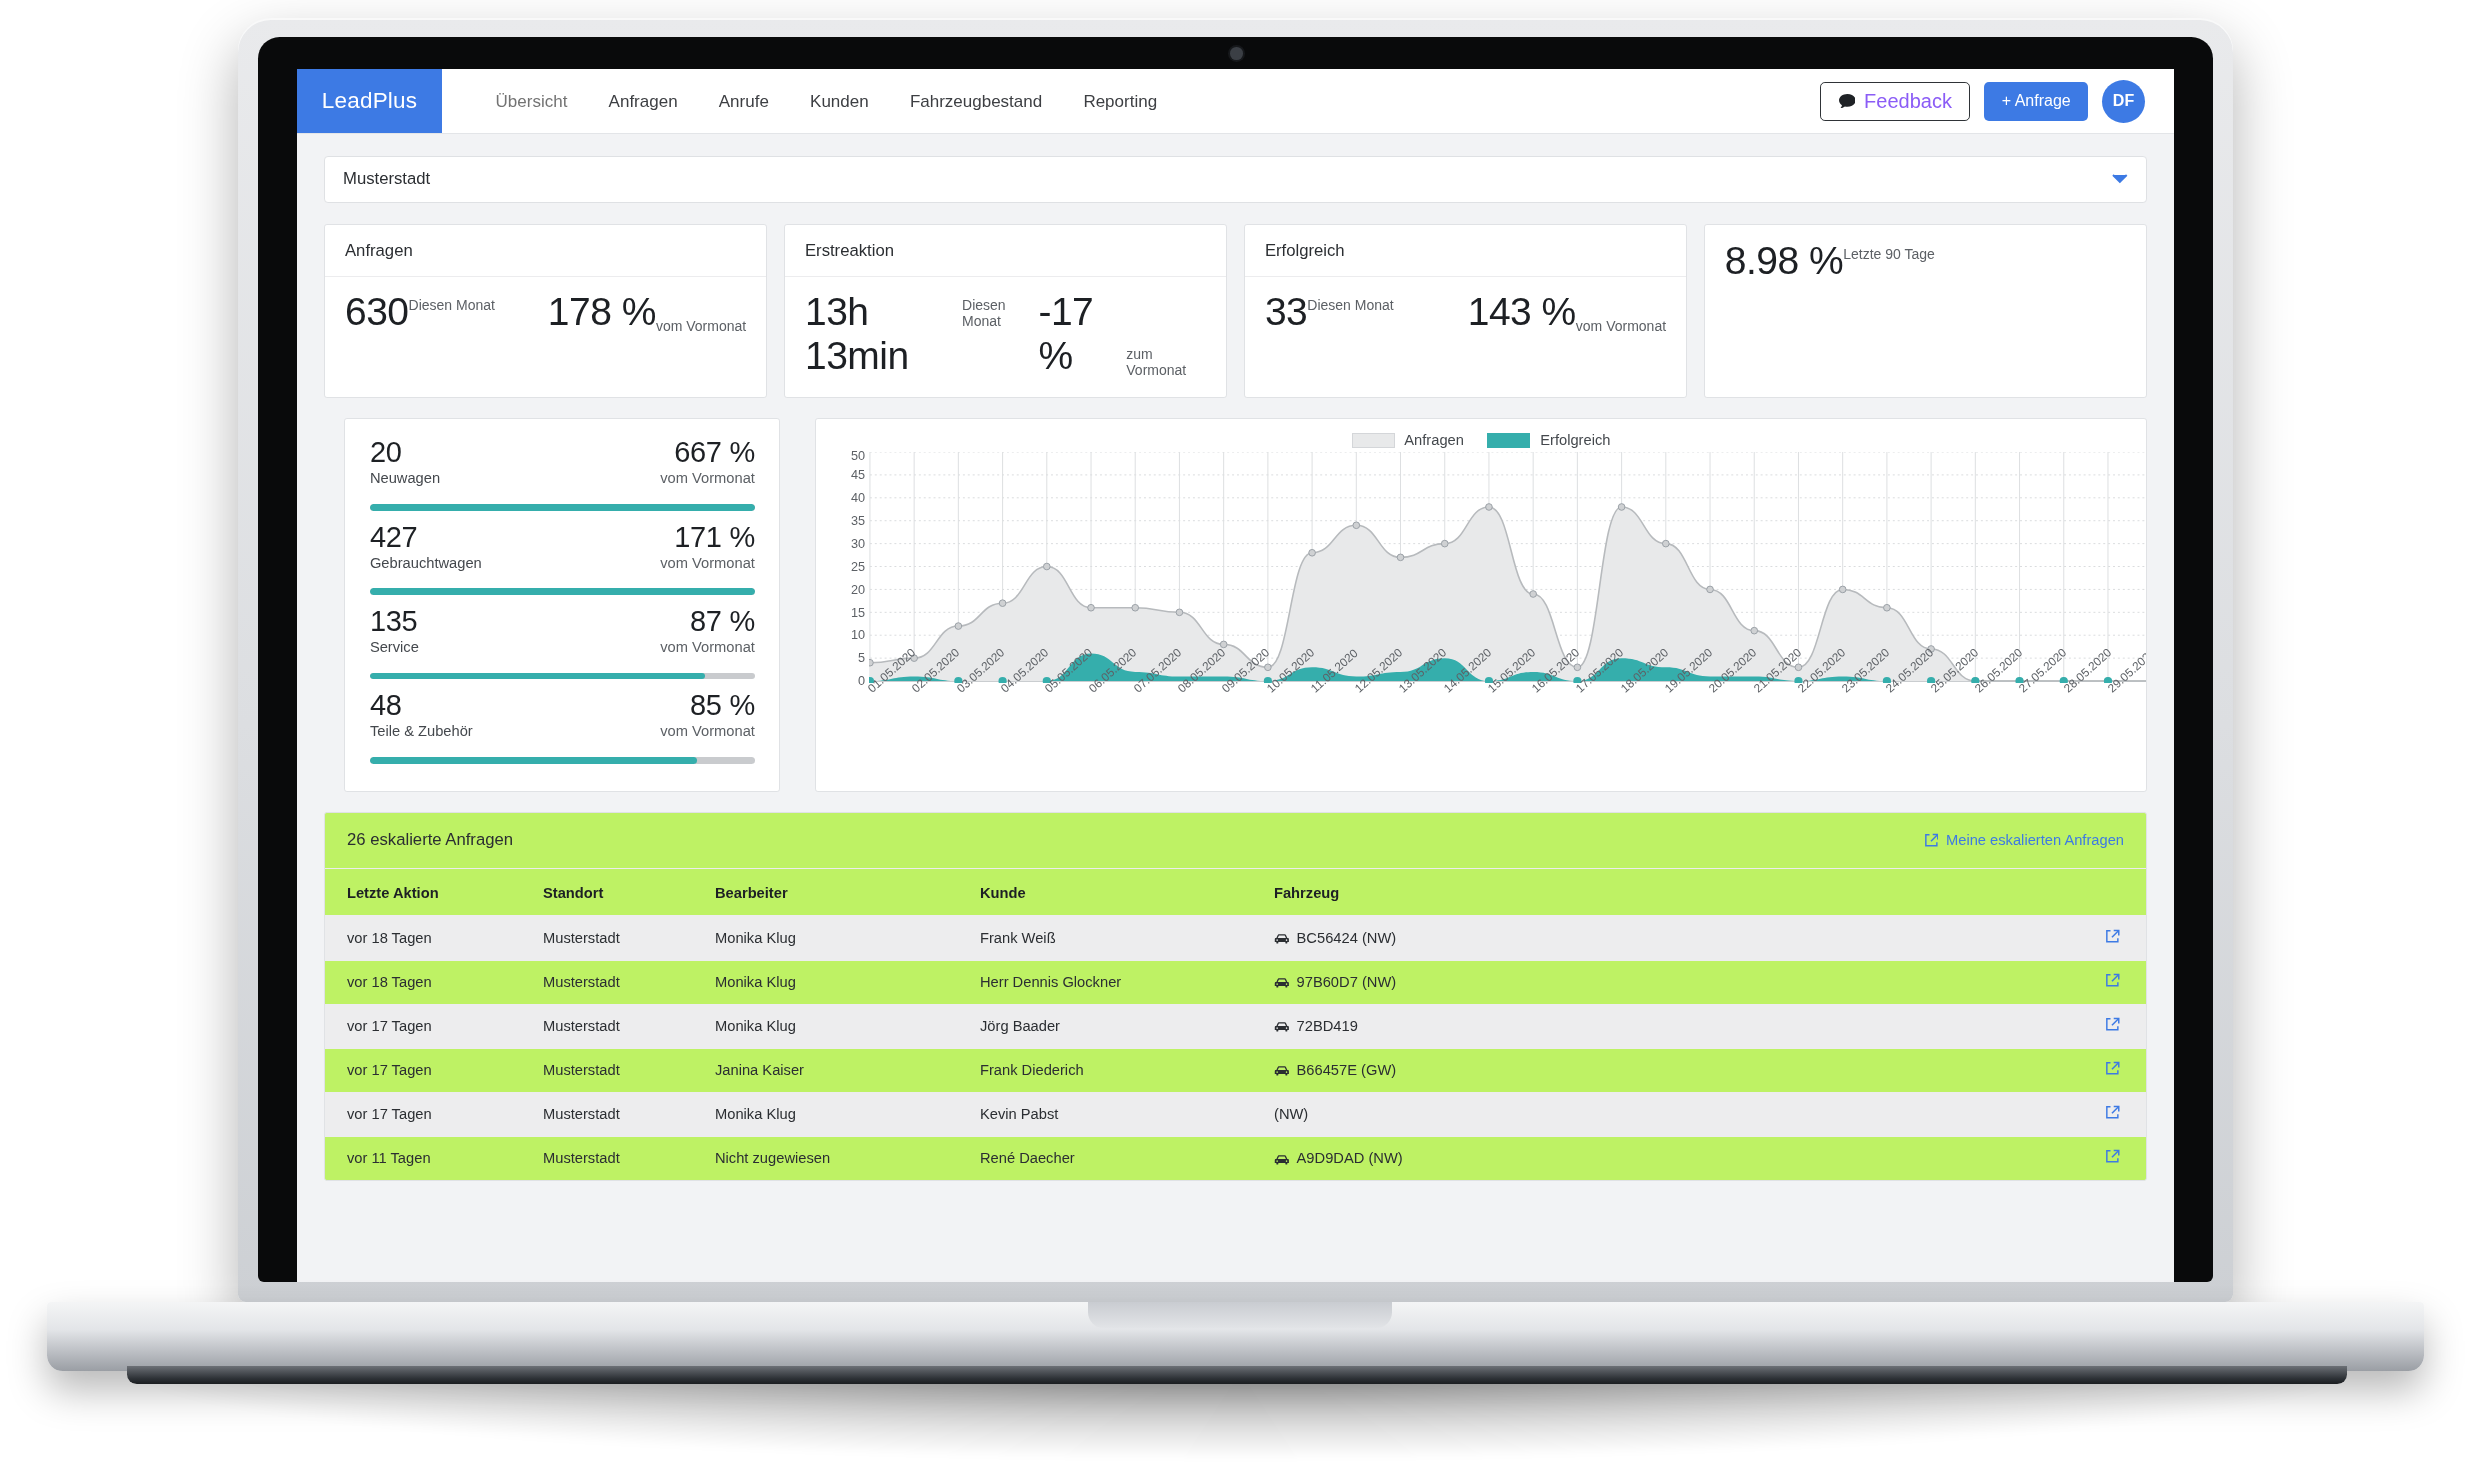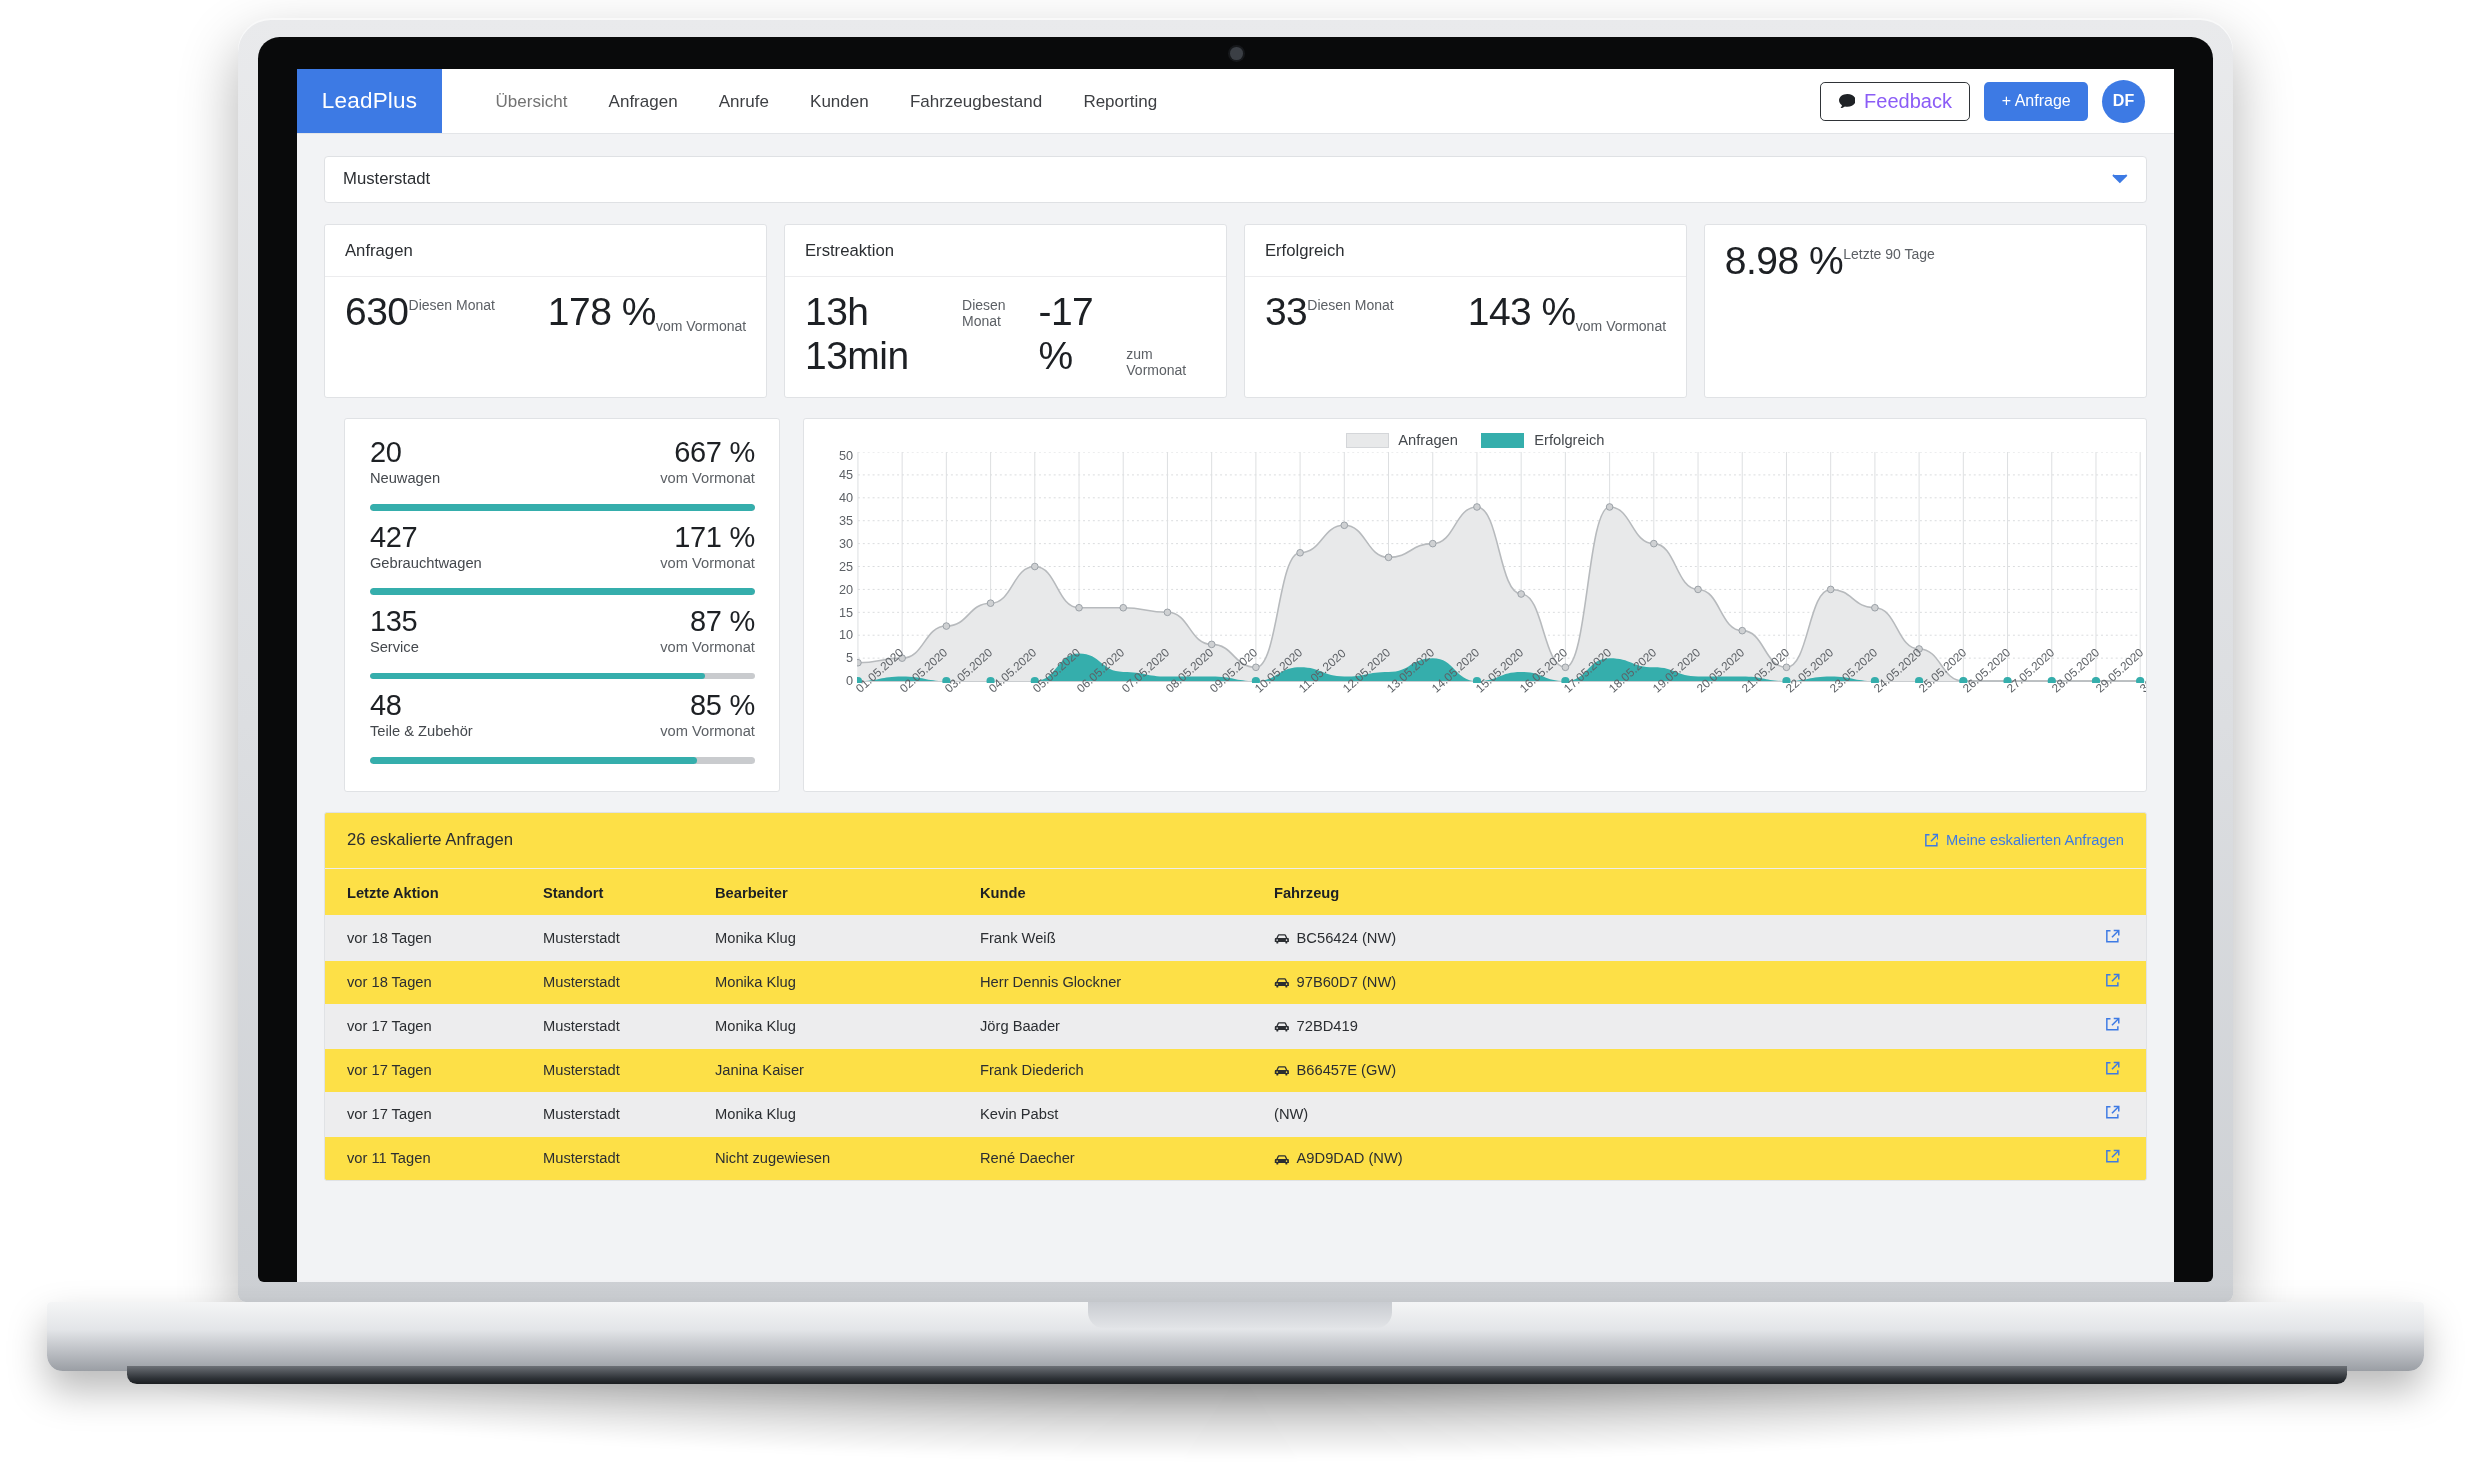--- a/index.html
+++ b/index.html
@@ -137,21 +137,21 @@
     padding:15.7px 19.6px 14.7px 19.6px; font-size:16.7px; color:#2b2e32;
     border-bottom:1px solid #ececee;
   }
   .kpi-body { padding:13.7px 19.6px 19.6px 19.6px; display:flex; justify-content:space-between; align-items:flex-start; }
   .kpi-col { display:flex; }
   .kpi-col.right { align-items:flex-end; }
   .kpi-val { font-size:39px; font-weight:300; color:#1d2024; line-height:1.12; letter-spacing:-0.5px; }
   .kpi-sub { font-size:14px; color:#5c6065; margin-top:6.9px; }
 
   
-  .mid-row { display:flex; gap:23px; margin-bottom:19.6px;padding-left:20px; }
+  .mid-row { display:flex; gap:35px; margin-bottom:19.6px;padding-left:20px; }
   .seg-card {
     width:436px; background:#fff; border:1px solid #e0e2e5; border-radius:2.9px;
     padding:17.6px 24.5px 19.6px 24.5px;
   }
   .seg { margin-bottom:9.8px; }
   .seg:last-child { margin-bottom:8px; }
   .seg-top { display:flex; justify-content:space-between; align-items:baseline; }
   .seg-num { font-size:29px; font-weight:300; color:#1d2024; letter-spacing:-0.3px; }
   .seg-pct { font-size:29px; font-weight:300; color:#1d2024; letter-spacing:-0.3px; }
   .seg-labels { display:flex; justify-content:space-between; margin-top:1px; }
@@ -187,21 +187,21 @@
   }
   svg.plot { position:absolute; left:37px; top:0; }
   .x-labels { position:absolute; left:37px; top:231px; height:69px; }
   .x-lab {
     position:absolute; font-size:11.8px; color:#5d6166;
     transform-origin:left top; transform:rotate(-42deg);
     white-space:nowrap;
   }
 
   
-  .table-card { background:#fde047; border:1px solid #e0e2e5; border-radius:2.9px; }
+  .table-card { background:#bef264; border:1px solid #e0e2e5; border-radius:2.9px; }
   .table-head {
     display:flex; align-items:center; justify-content:space-between;
     padding:17.6px 21.6px 17.6px 21.6px; border-bottom:1px solid #ececee;
   }
   .table-title { font-size:16.7px; color:#2b2e32; }
   .table-link {
     font-size:14.7px; color:#3d7ae4; cursor:pointer;
     display:flex; align-items:center; gap:7.8px;
   }
   table { width:100%; border-collapse:collapse; }

